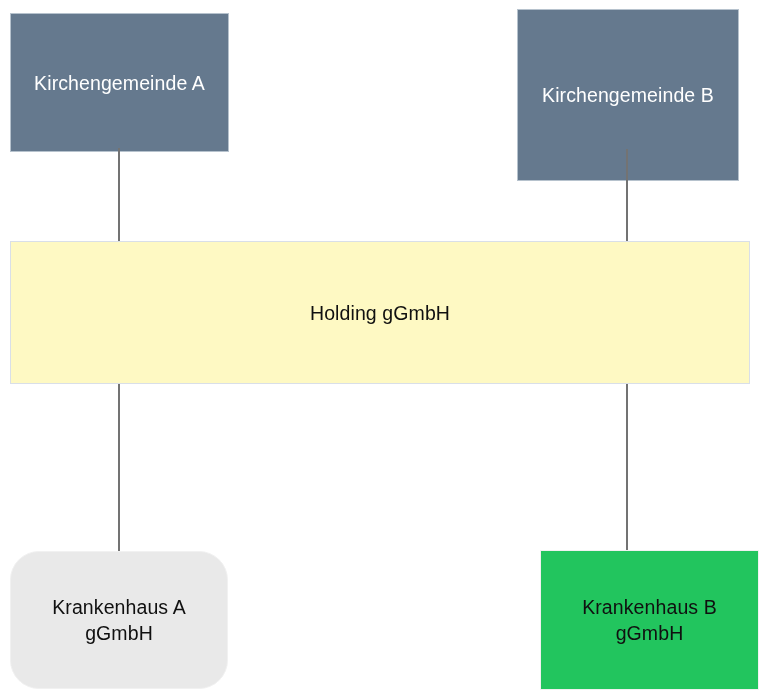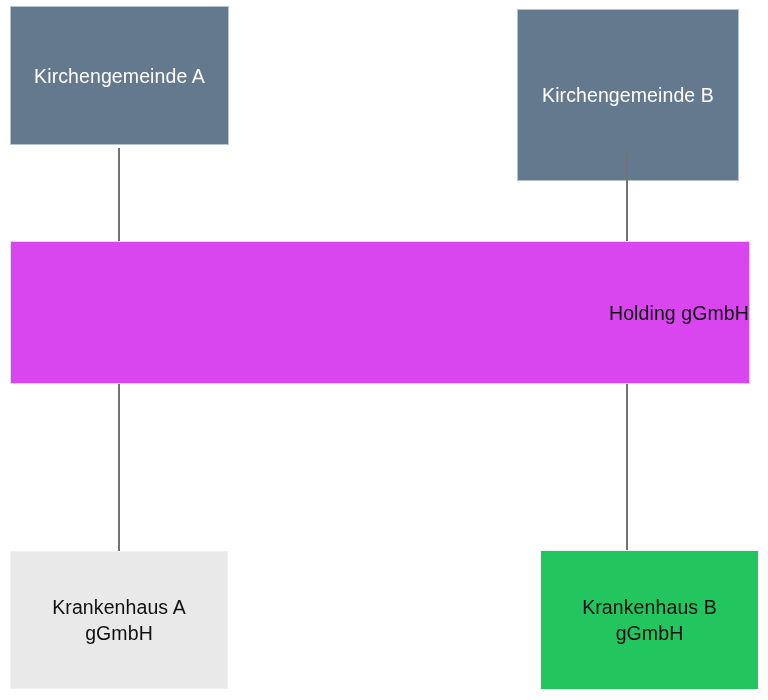--- a/index.html
+++ b/index.html
@@ -26,21 +26,21 @@
     text-align: center;
     font-size: 19.5px;
     line-height: 26px;
     white-space: pre-line;
     letter-spacing: 0.1px;
   }
   .node--parent  { border: 1px solid #b6c2cd; }
   .node--holding { border: 1px solid #d9dfe8; }
   .node--child   { border: 1px solid #f1f1f1; }
 
-  #node-kirchengemeinde-a { left: 10px;  top: 6px;   width: 219px; height: 139px; }
+  #node-kirchengemeinde-a { left: 10px;  top: 13px;   width: 219px; height: 139px; }
   #node-kirchengemeinde-b { left: 517px; top: 9px;   width: 222px; height: 172px; }
   #node-holding           { left: 10px;  top: 241px; width: 740px; height: 143px; }
   #node-krankenhaus-a     { left: 10px;  top: 551px; width: 218px; height: 138px; }
   #node-krankenhaus-b     { left: 540px; top: 550px; width: 219px; height: 140px; }
 
   .connector {
     position: absolute;
     width: 2px;
   }
   #connector-a-holding  { left: 118px; top: 148px; height: 93px;  }
@@ -58,29 +58,29 @@
   </div>
 
   <div class="node node--parent" id="node-kirchengemeinde-b" style="background-color: rgb(101, 121, 142); color: rgb(255, 255, 255);">
     <span>Kirchengemeinde B</span>
   </div>
 
   <div class="connector" id="connector-a-holding" style="background-color: rgb(115, 115, 115);"></div>
 
   <div class="connector" id="connector-b-holding" style="background-color: rgb(115, 115, 115);"></div>
 
-  <div class="node node--holding" id="node-holding" style="background-color: #d946ef; color: rgb(16, 16, 16); justify-content: flex-end;">
+  <div class="node node--holding" id="node-holding" style="background-color: #fef9c3; color: rgb(16, 16, 16);">
     <span>Holding gGmbH</span>
   </div>
 
   <div class="connector" id="connector-holding-ka" style="background-color: rgb(115, 115, 115);"></div>
 
   <div class="connector" id="connector-holding-kb" style="background-color: rgb(115, 115, 115);"></div>
 
-  <div class="node node--child" id="node-krankenhaus-a" style="background-color: rgb(233, 233, 233); color: rgb(16, 16, 16);">
+  <div class="node node--child" id="node-krankenhaus-a" style="background-color: rgb(233, 233, 233); color: rgb(16, 16, 16); border-radius: 29px;">
     <span>Krankenhaus A
 gGmbH</span>
   </div>
 
   <div class="node node--child" id="node-krankenhaus-b" style="background-color: #22c55e; color: rgb(16, 16, 16);">
     <span>Krankenhaus B
 gGmbH</span>
   </div>
 
 </div>

